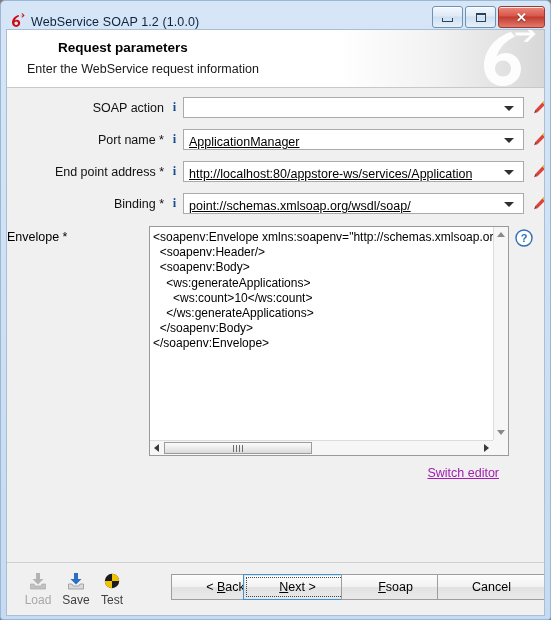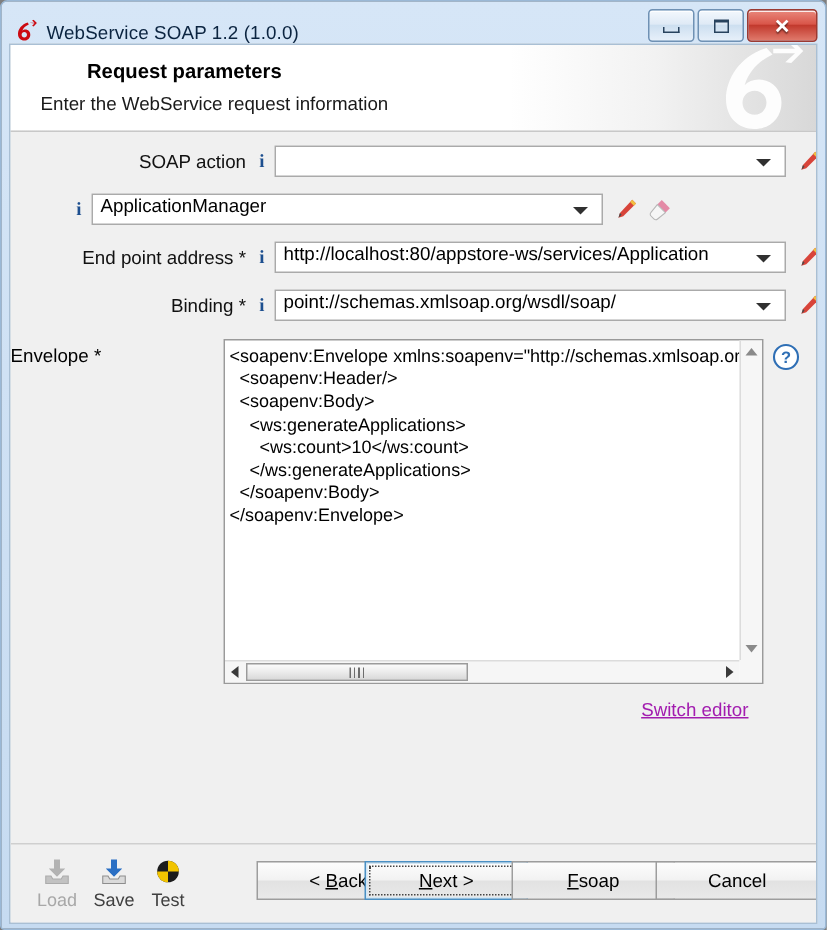--- a/index.html
+++ b/index.html
@@ -169,22 +169,23 @@
     flex: 0 0 auto;
   }
   .combo {
     position: relative;
     width: 341px;
     height: 21px;
     background: #fff;
     border: 1px solid #aaaaaa;
     box-sizing: border-box;
     display: flex;
-    align-items: flex-start;
+    align-items: flex-end;
     margin-left: 3px;
+    text-decoration: underline;
   }
   .combo-value {
     padding-left: 5px;
     font-size: 12.5px;
     color: #000;
     white-space: nowrap;
     overflow: hidden;
   }
   .combo-arrow {
     position: absolute;
@@ -420,20 +421,21 @@
             <path d="M3.3 14.2 L4.3 11 L5.4 12.1 Z" fill="#4a4a4a"></path>
           </svg>
           <svg class="icon-btn" viewBox="0 0 18 18">
             <path d="M10.2 2.4 L15.6 7.8 L12.6 10.8 L7.2 5.4 Z" fill="#e48aa6"></path>
             <path d="M7.2 5.4 L12.6 10.8 L7.4 15 C6.6 15.7 5.6 15.6 4.9 14.9 L3 13 C2.3 12.3 2.3 11.3 3 10.6 Z" fill="#f6f6f6" stroke="#b7b7b7" stroke-width=".7"></path>
           </svg>
         </span>
       </div>
 
       <div class="row" style="top:40px;">
+        <span class="row-label">Port name *</span>
         <span class="info-i">i</span>
         <div class="combo">
           <span class="combo-value">ApplicationManager</span>
           <span class="combo-arrow"></span>
         </div>
         <span class="icon-btns">
           <svg class="icon-btn" viewBox="0 0 18 18">
             <path d="M12.5 2.2 L15 4.7 L6.5 13.2 L3.3 14.2 L4.3 11 Z" fill="#d8443a"></path>
             <path d="M12.5 2.2 L15 4.7 L13.6 6.1 L11.1 3.6 Z" fill="#f0c040"></path>
             <path d="M3.3 14.2 L4.3 11 L5.4 12.1 Z" fill="#4a4a4a"></path>

